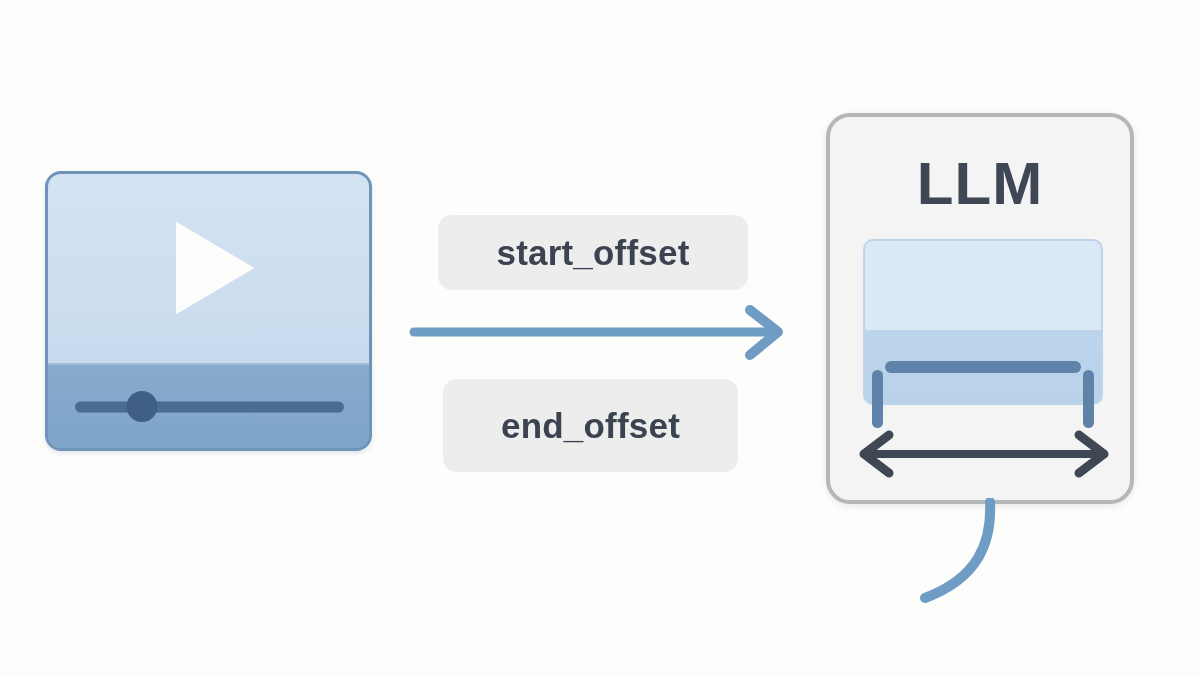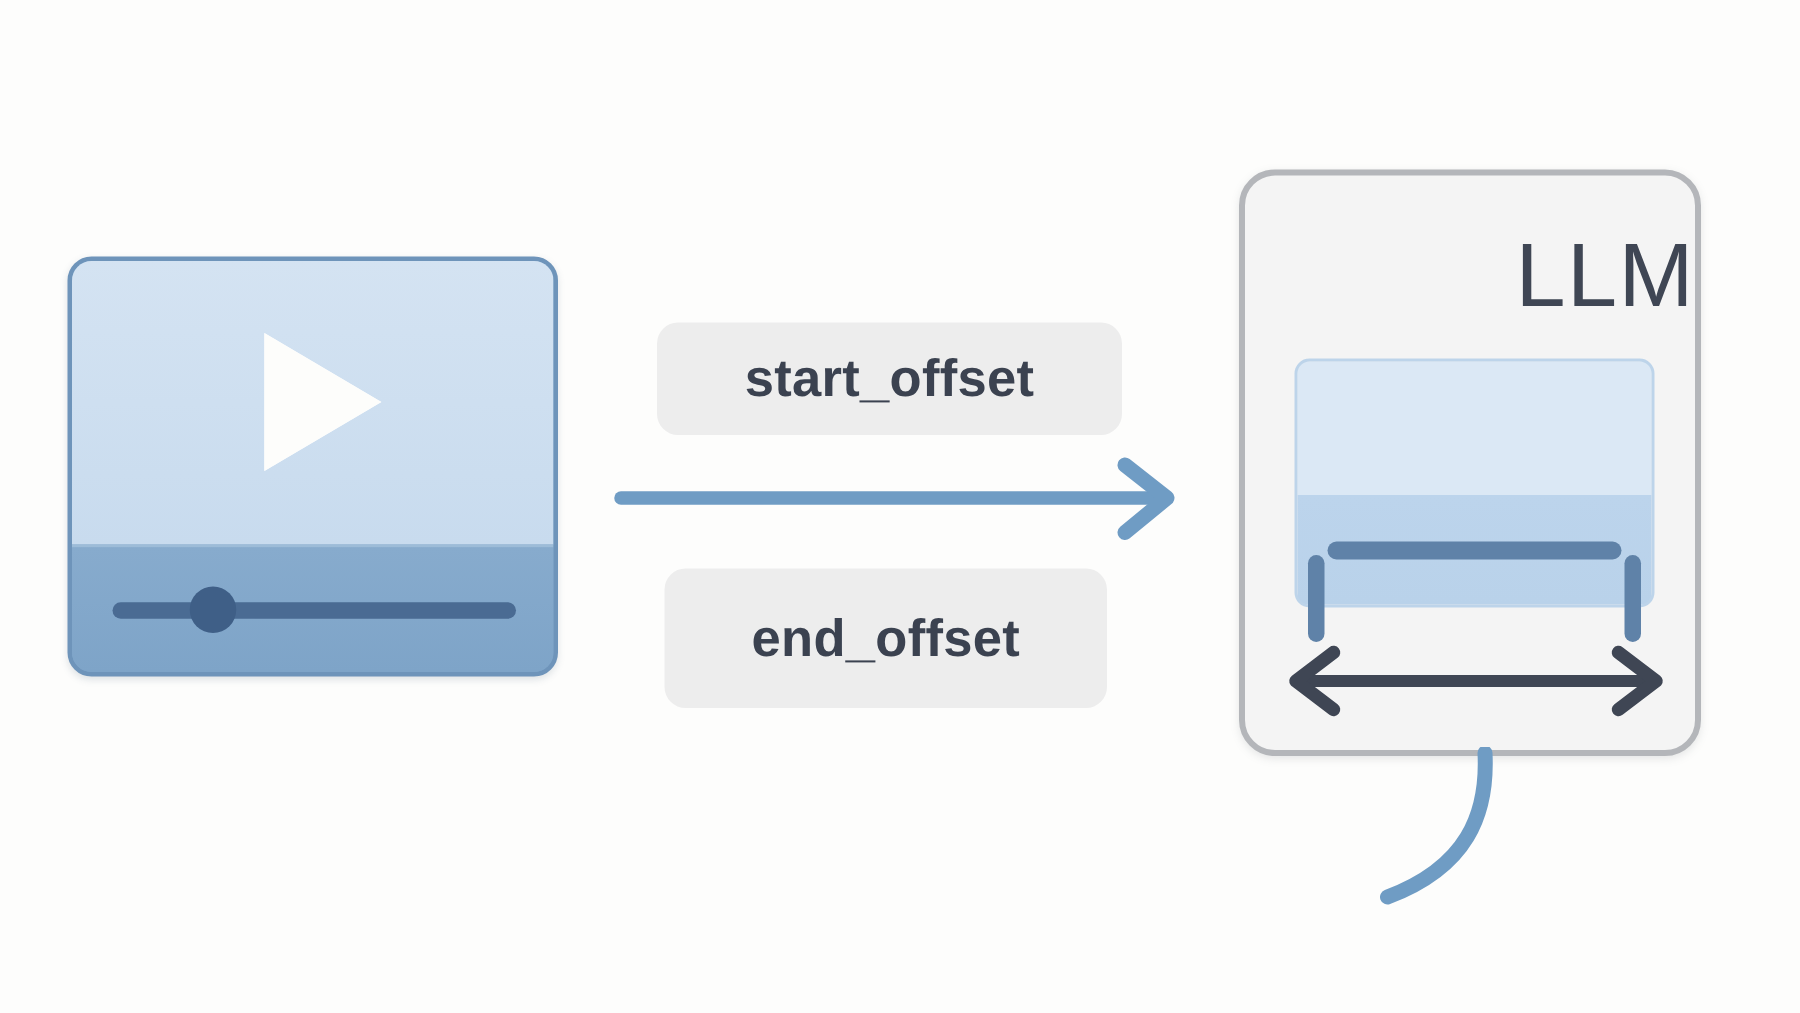--- a/index.html
+++ b/index.html
@@ -129,23 +129,23 @@
     background: #f4f4f4;
     border: 4px solid #b4b6ba;
     box-sizing: border-box;
     box-shadow: 0 2px 6px rgba(120,125,135,0.18);
   }
   #llm-title {
     position: absolute;
     left: 0;
     right: 0;
     top: 32px;
-    text-align: right;
+    text-align: center;
     font-size: 60px;
-    font-weight: normal;
+    font-weight: bold;
     color: #3f4654;
     letter-spacing: 1px;
   }
   #llm-panel {
     position: absolute;
     left: 33px;
     top: 122px;
     width: 240px;
     height: 166px;
     border-radius: 10px;

